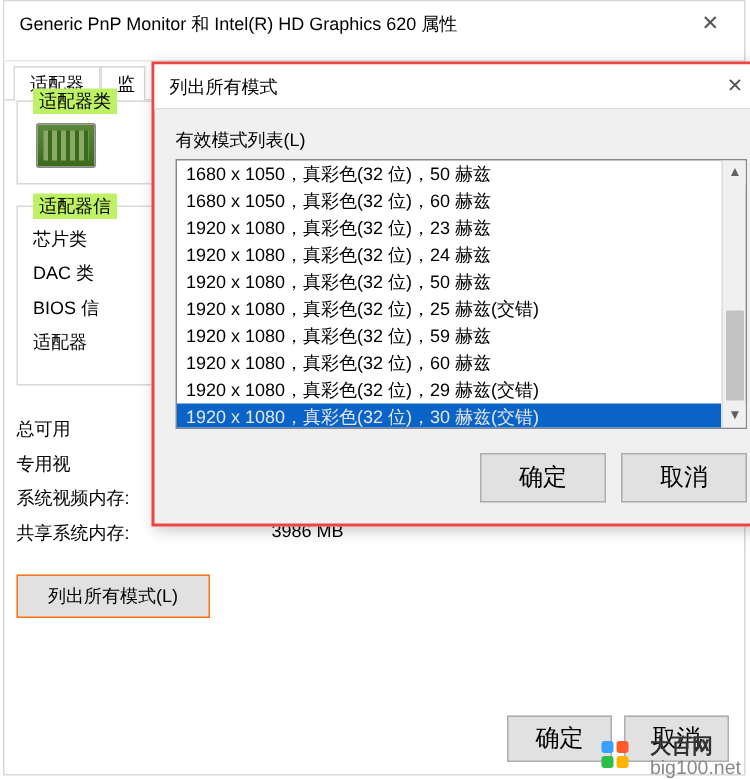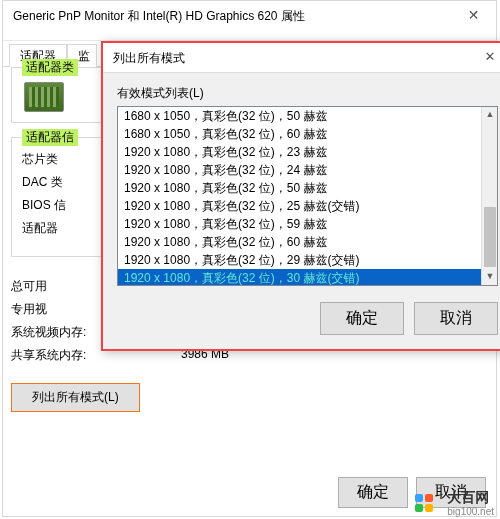--- a/index.html
+++ b/index.html
@@ -188,21 +188,21 @@
     border-radius:1px;
   }
   .li {
     padding: 1px 6px;
     font-size: 12px;
     white-space: nowrap;
     line-height: 16px;
   }
   .li.sel {
     background: #0a64c8;
-    color: #5eead4;
+    color: #e5e5e5;
   }
   .modal-btns {
     display:flex;
     justify-content:flex-end;
     gap: 10px;
     margin-top: 16px;
   }
   .modal-btns .btn { min-width: 84px; padding:5px 18px; }
   
   .logo {
@@ -214,21 +214,21 @@
     font-size: 14px;
     color:#333;
   }
   .logo .sq { display:grid; grid-template-columns:8px 8px; grid-template-rows:8px 8px; gap:2px;}
   .logo .sq span{ border-radius:2px;}
   .logo .a{background:#3aa0ff;}
   .logo .b{background:#ff5a2b;}
   .logo .c{background:#2bbf4a;}
   .logo .d{background:#ffb400;}
   .logo .t1{font-weight:600;}
-  .logo .t2{font-size:10px;color:#888;display:block;line-height:10px;}
+  .logo .t2{font-size:13px;color:#888;display:block;line-height:10px;}
 </style>
 </head>
 <body>
 
 <div class="base-window">
   <div class="base-title">Generic PnP Monitor 和 Intel(R) HD Graphics 620 属性</div>
   <div class="base-close">✕</div>
 
   <div class="tabstrip">
     <div class="tab">适配器</div>

